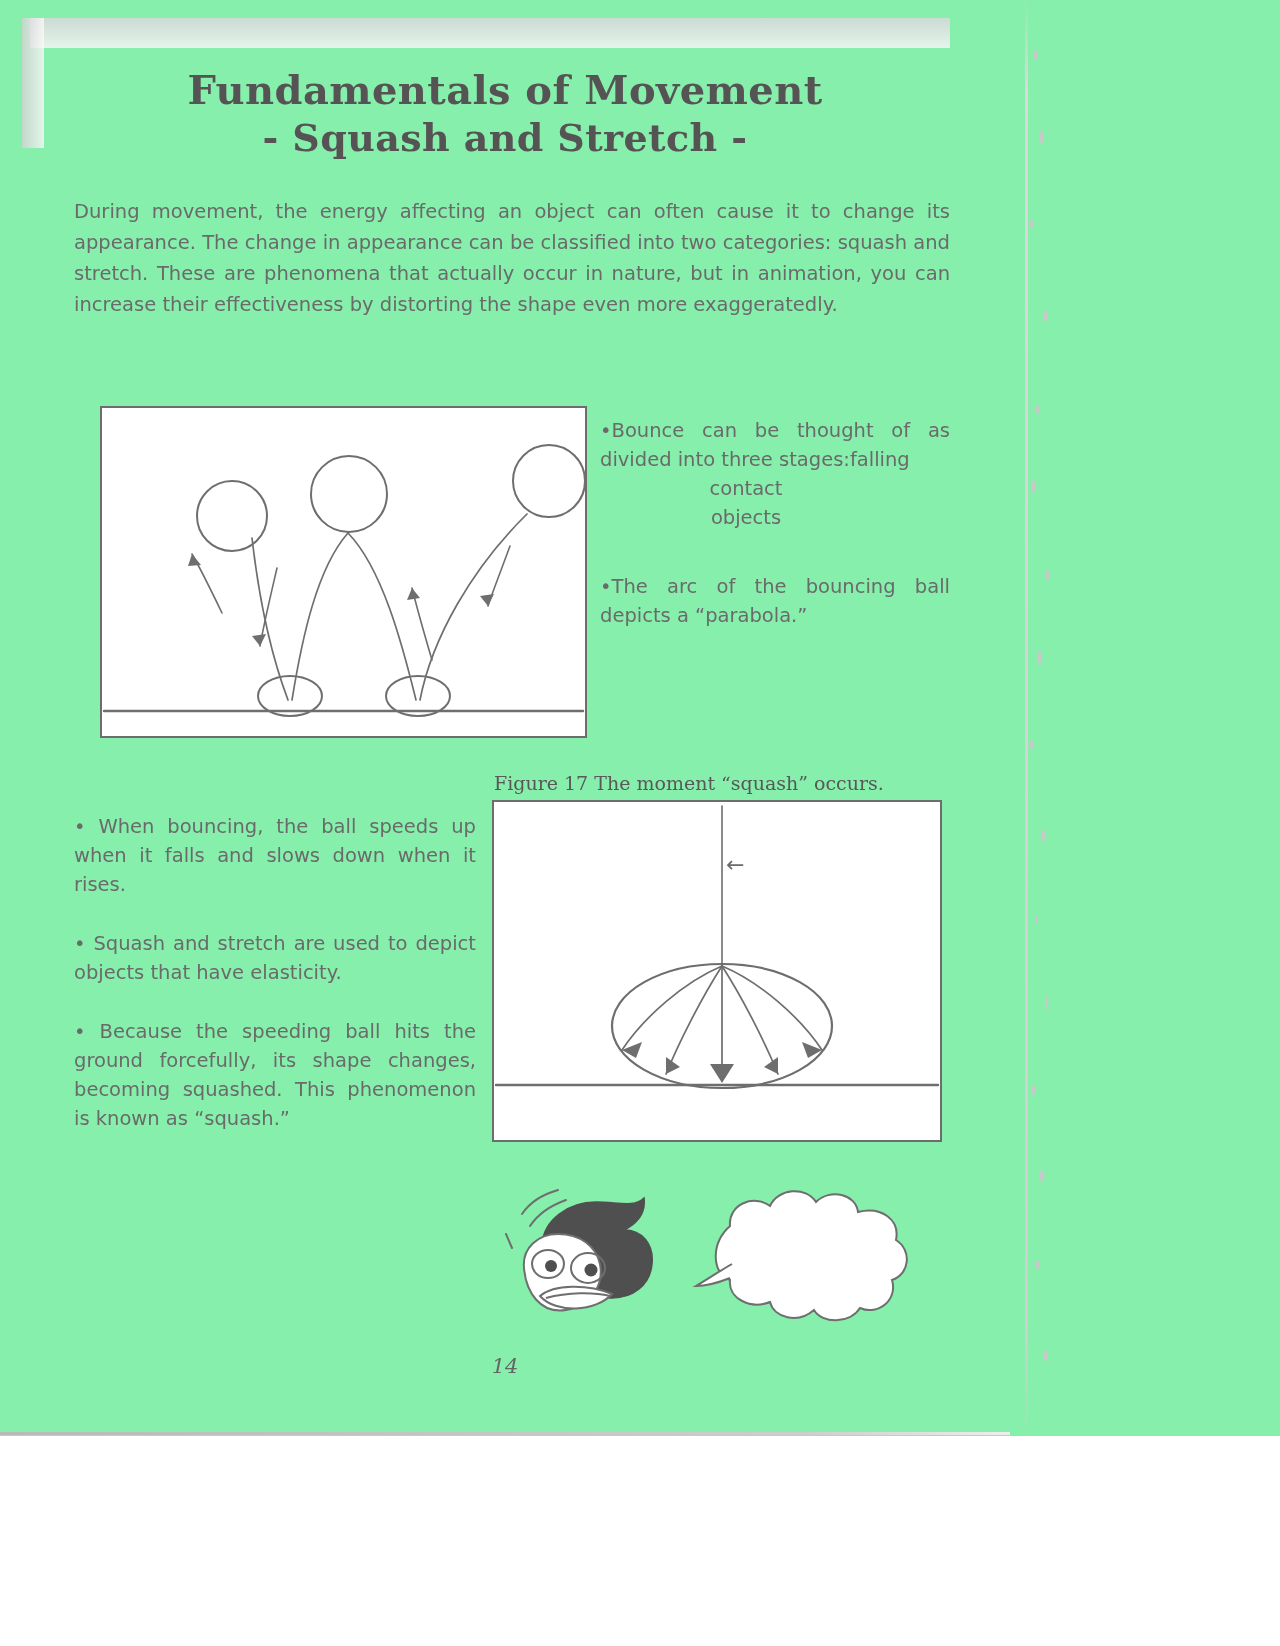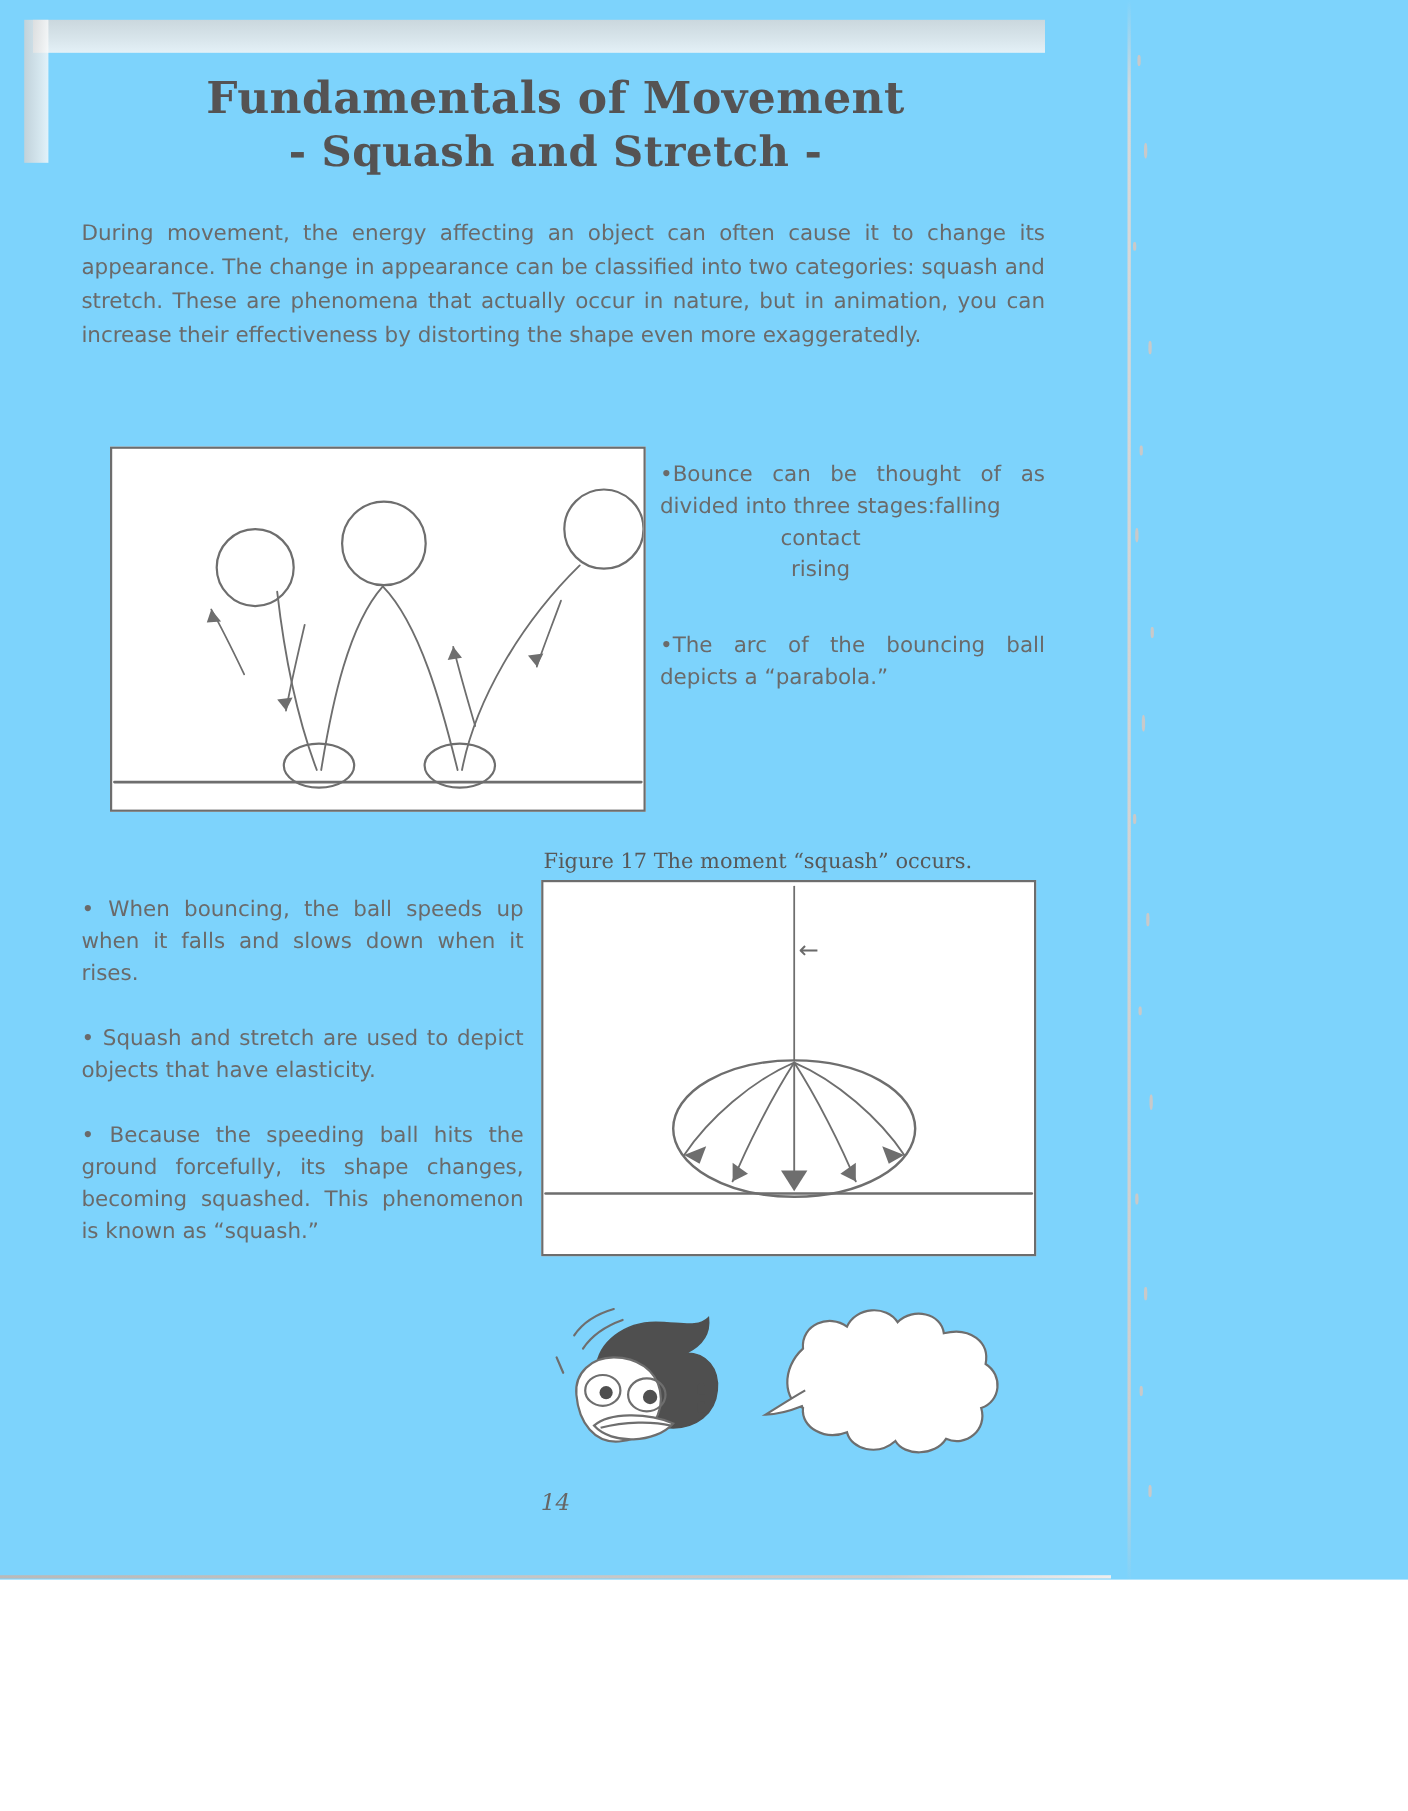--- a/index.html
+++ b/index.html
@@ -12,21 +12,21 @@
     height: 1646px;
     position: relative;
     font-family: "DejaVu Sans", sans-serif;
     overflow: hidden;
   }
 
   
   #page {
     position: absolute;
     inset: 0;
-    background: #7dd3fc;
+    background: #86efac;
   }
   .scan-shadow-top {
     position: absolute;
     left: 30px; top: 18px;
     width: 920px; height: 30px;
     background: linear-gradient(180deg,#d8d8d8 0%, #e9e9e9 60%, #f6f6f6 100%);
     opacity: .85;
   }
   .scan-shadow-left {
     position: absolute;
@@ -257,21 +257,21 @@
         <path d="M 158 238 L 150 228 L 164 226 Z"></path>
         <path d="M 310 180 L 318 190 L 305 192 Z"></path>
         <path d="M 386 198 L 378 188 L 392 186 Z"></path>
       </g>
     </svg>
   </div>
 
   <div class="right-notes">
     <div class="note-p just">•Bounce can be thought of as divided into three stages:falling</div>
     <div class="note-indent">contact</div>
-    <div class="note-indent">rising</div>
+    <div class="note-indent">objects</div>
     <div class="note-gap"></div>
     <div class="note-p just">•The arc of the bouncing ball depicts a “parabola.”</div>
   </div>
 
   <div class="left-notes">
     <p>• When bouncing, the ball speeds up when it falls and slows down when it rises.</p>
     <p>• Squash and stretch are used to depict objects that have elasticity.</p>
     <p>• Because the speeding ball hits the ground forcefully, its shape changes, becoming squashed.  This phenomenon is known as  “squash.”</p>
   </div>
 

